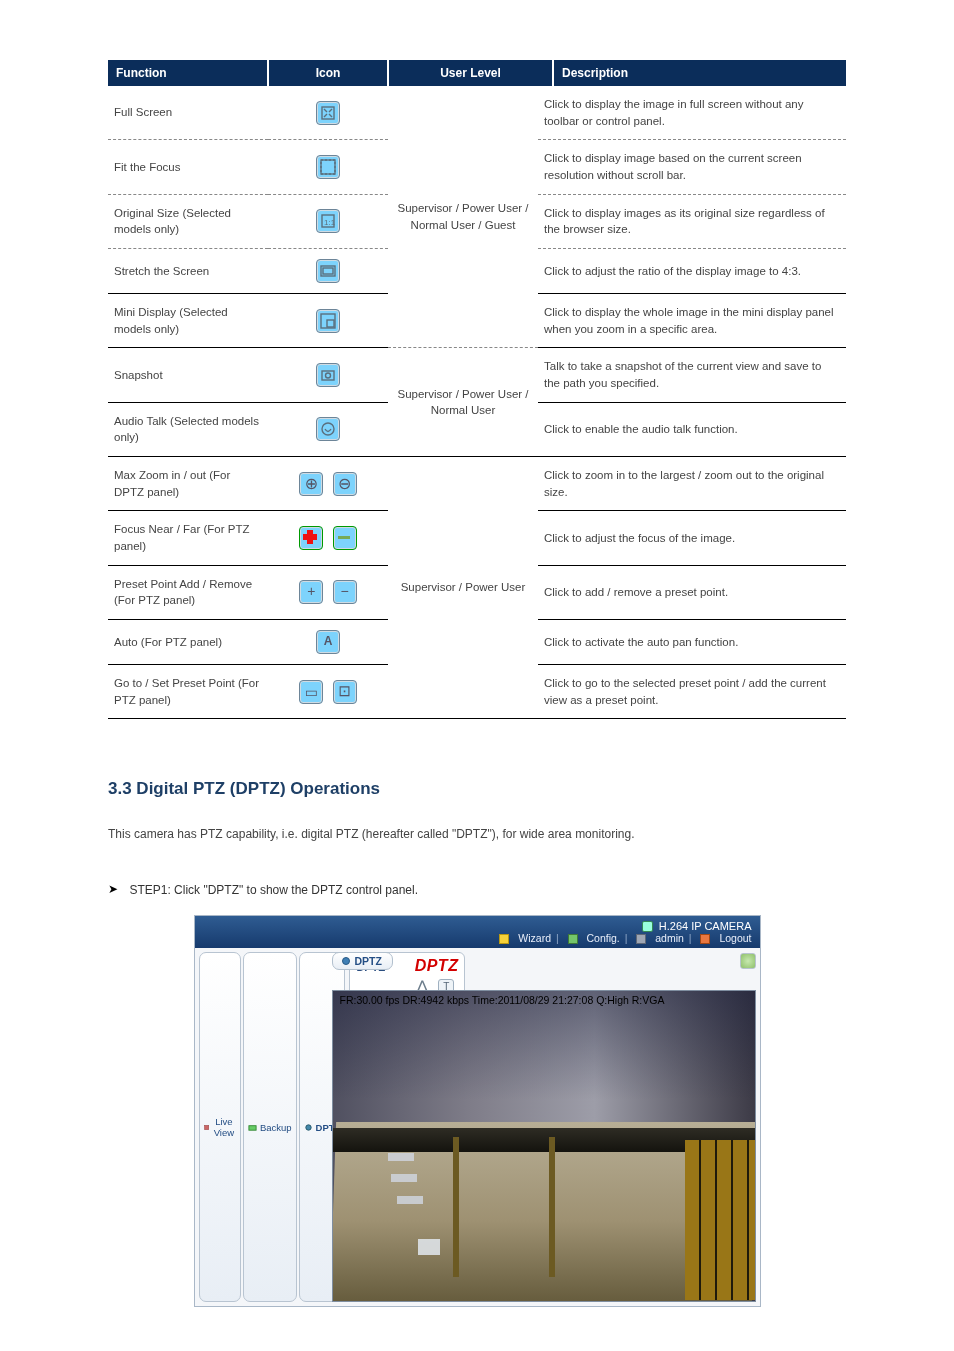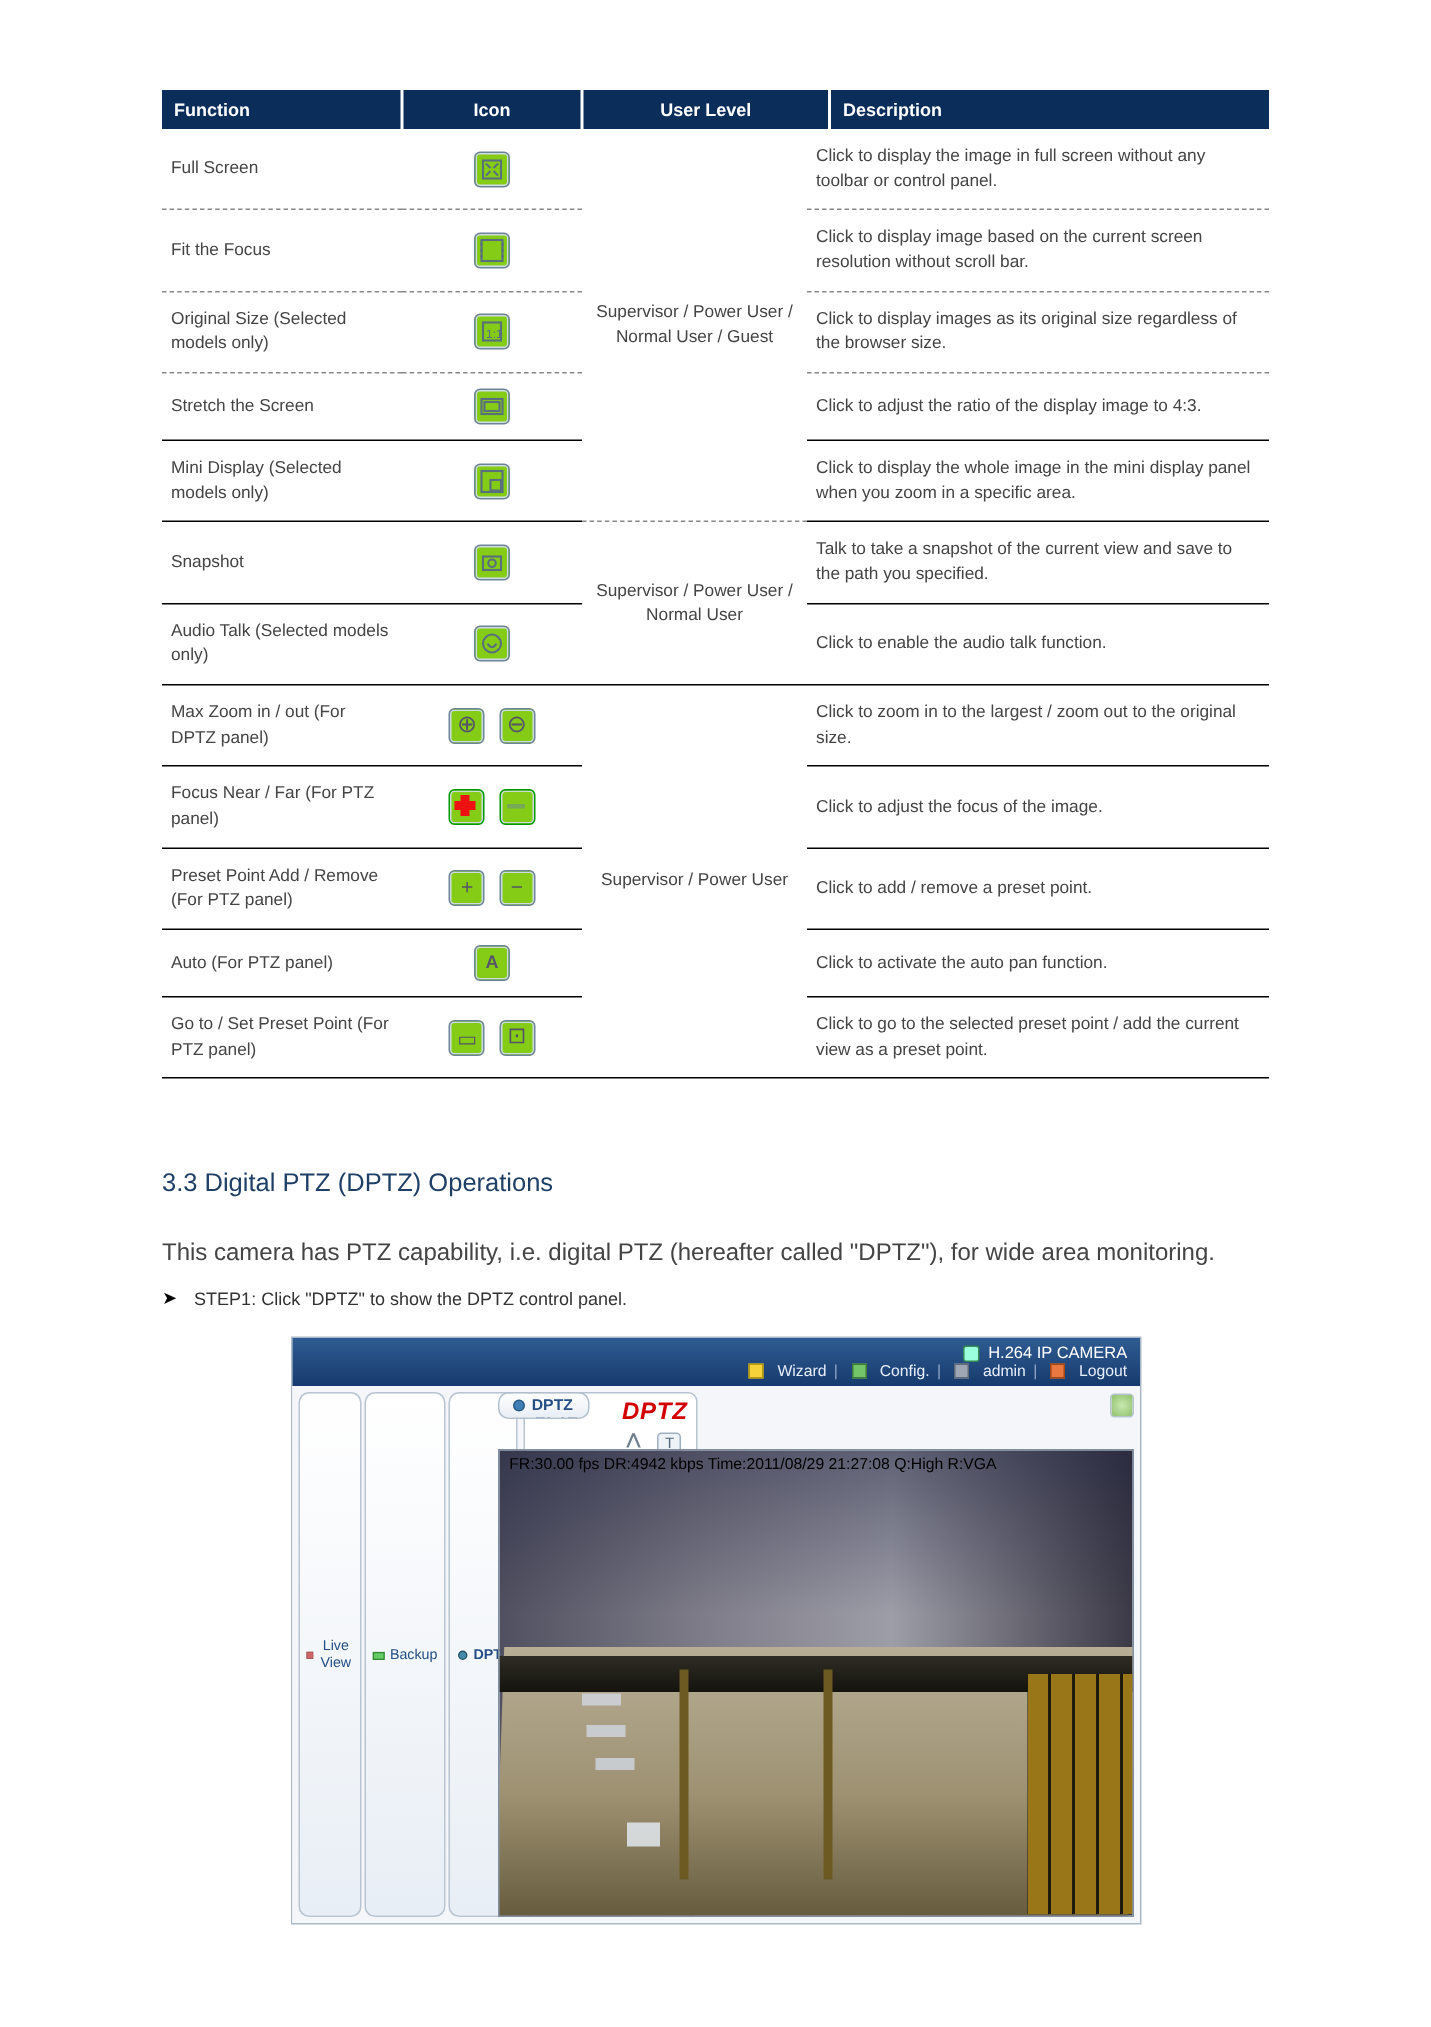--- a/index.html
+++ b/index.html
@@ -47,21 +47,21 @@
   td.name { width: 160px; }
   td.icons { width: 120px; text-align: center; white-space: nowrap; }
   td.type { width: 150px; text-align: center; }
   td.desc { }
   .icon {
     display: inline-block;
     width: 24px;
     height: 24px;
     border: 1.5px solid #6d8598;
     border-radius: 4px;
-    background: #84cc16;
+    background: #7dd3fc;
     vertical-align: middle;
     margin: 0 3px;
     position: relative;
     box-shadow: inset 0 0 0 1px #cfdbe3;
   }
   .icon svg { position: absolute; left:2px; top:2px; }
   .icon.plus { border-color: #090; }
   .icon.plus::before, .icon.plus::after {
     content:""; position:absolute; background:#e11; }
   .icon.plus::before { left:7px; top:3px; width:6px; height:14px; }
@@ -70,21 +70,21 @@
   .icon.minus::before { content:""; position:absolute; left:4px; top:9px; width:12px; height:3px; background:#7a5; }
   .icon.zoomplus::before { content:"⊕"; position:absolute; left:0; top:0; width:100%; text-align:center; font-size:16px; line-height:22px; color:#556; }
   .icon.zoomminus::before{ content:"⊖"; position:absolute; left:0;top:0;width:100%; text-align:center; font-size:16px; line-height:22px; color:#556; }
   .icon.pfplus::before { content:"+"; position:absolute; left:0; top:0; width:100%; text-align:center; font-size:14px; line-height:20px; color:#556; }
   .icon.pfminus::before{ content:"−"; position:absolute; left:0; top:0; width:100%; text-align:center; font-size:14px; line-height:20px; color:#556; }
   .icon.auto::before { content:"A"; position:absolute; left:0; top:0; width:100%; text-align:center; font-size:12px; line-height:20px; color:#556; font-weight:bold; }
   .icon.goto::before { content:"▭"; position:absolute; left:0; top:2px; width:100%; text-align:center; font-size:14px; line-height:18px; color:#556; }
   .icon.set::before  { content:"⊡"; position:absolute; left:0; top:0; width:100%; text-align:center; font-size:15px; line-height:20px; color:#556; }
   .icon.gen svg path, .icon.gen svg rect, .icon.gen svg circle { fill:none; stroke:#5a6f7e; stroke-width:1.4; }
 
-  .heading2 { font-size: 17px; font-weight: normal; color: #1e3f66; margin: 60px 0 28px 0; }
+  .heading2 { font-size: 17px; font-weight: bold; color: #1e3f66; margin: 60px 0 28px 0; }
   .bullet-line { margin: 0 0 18px 0; font-size: 12px; }
   .bullet-line .tri { display:inline-block; font-size: 12px; margin-right: 8px; color:#000; transform: translateY(-1px); }
 
   
   .shotwrap {
     width: 567px;
     margin: 0 auto 10px auto;
     border: 1px solid #a9b7c7;
     background: #fff;
     font-size: 11px;
@@ -349,21 +349,21 @@
       <td class="icons">
         <span class="icon goto"></span>
         <span class="icon set"></span>
       </td>
       <td class="desc">Click to go to the selected preset point / add the current view as a preset point.</td>
     </tr>
   </tbody>
     </table>
 
   <div class="heading2">3.3 Digital PTZ (DPTZ) Operations</div>
-  <p style="margin:0 0 14px 0; font-size:16px; color:#444;">This camera has PTZ capability, i.e. digital PTZ (hereafter called "DPTZ"), for wide area monitoring.</p>
+  <p style="margin:0 0 42px 0; font-size:12px; color:#444;">This camera has PTZ capability, i.e. digital PTZ (hereafter called "DPTZ"), for wide area monitoring.</p>
 
   <div class="bullet-line">
     <span class="tri">➤</span>
     <span>STEP1: Click "DPTZ" to show the DPTZ control panel.</span>
   </div>
 
   <div class="shotwrap">
     <div class="titlebar">
       <span class="ttl">
         <span class="ttl-icon"></span>

